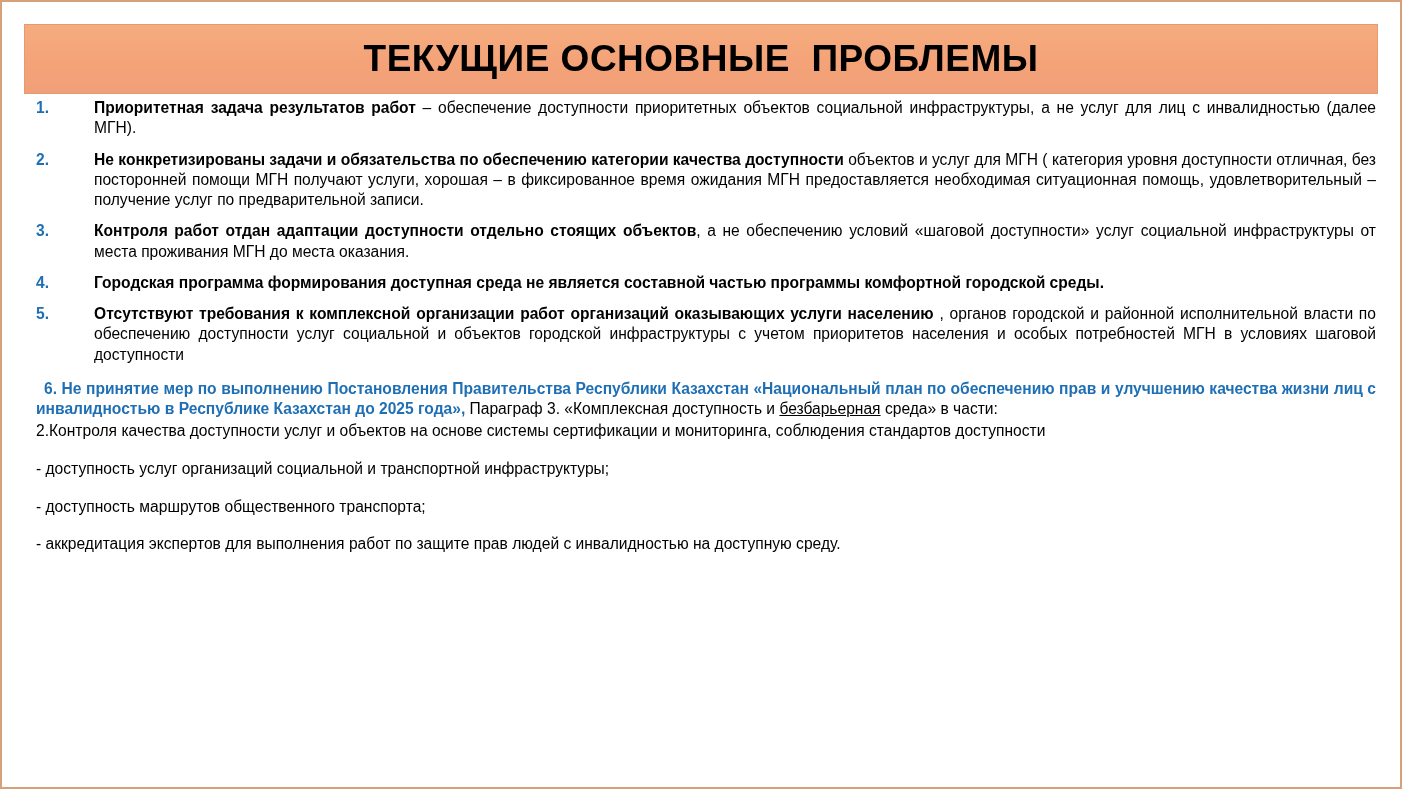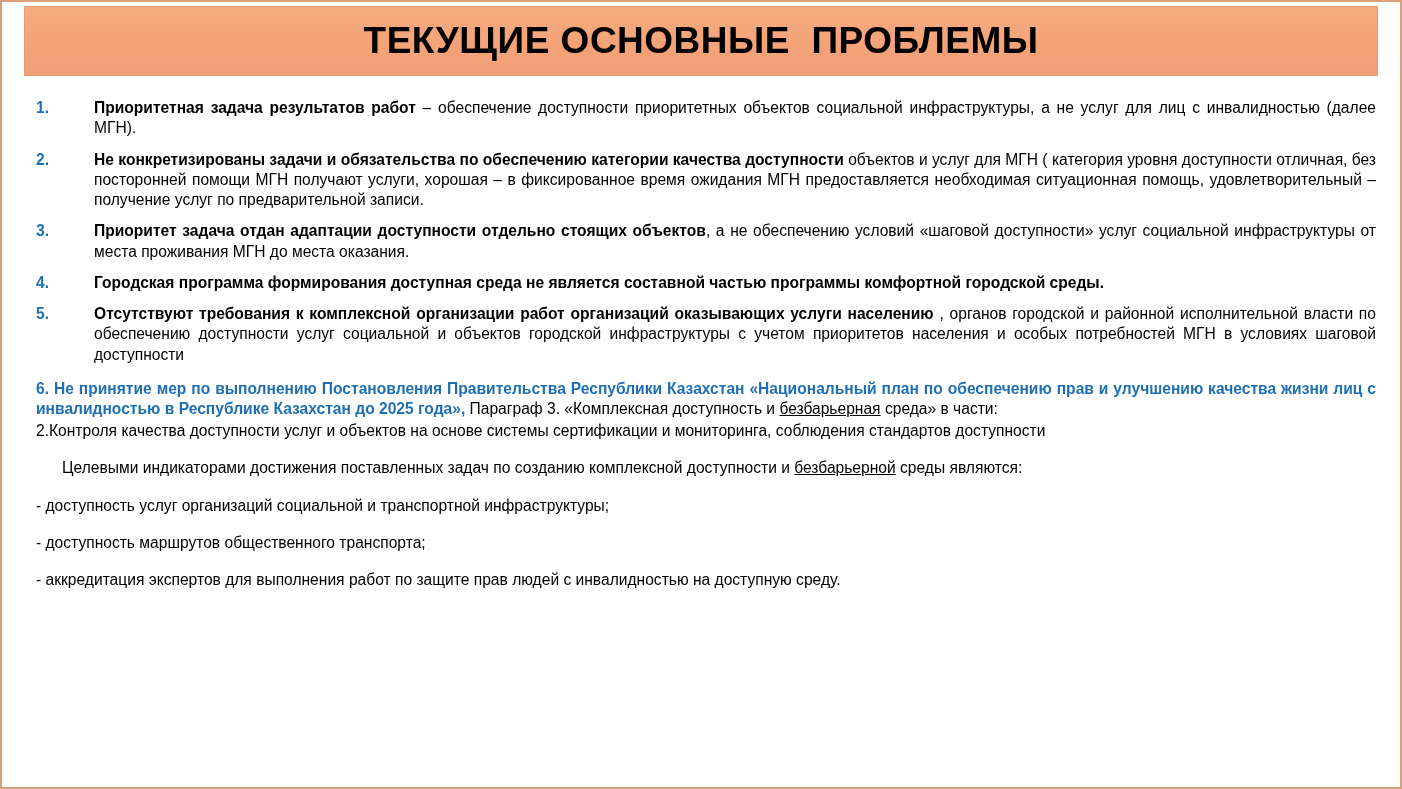--- a/index.html
+++ b/index.html
@@ -18,21 +18,21 @@
     position: relative;
     width: 1402px;
     height: 789px;
     box-sizing: border-box;
     border: 2px solid #d8a07a;
     background: #ffffff;
   }
   .title-bar {
     position: absolute;
     left: 22px;
-    top: 4px;
+    top: 22px;
     width: 1352px;
     height: 68px;
     background: linear-gradient(to bottom, #f5ac7f 0%, #f4a277 60%, #f0a07a 100%);
     border: 1px solid #e79a6e;
     display: flex;
     align-items: center;
     justify-content: center;
   }
   .title-text {
     font-size: 37px;
@@ -73,20 +73,21 @@
     color: #000000;
   }
   .para6 {
     margin-top: 14px;
     margin-bottom: 2px;
     text-align: justify;
   }
   .para6 .lead {
     color: #1f6fb5;
     font-weight: bold;
+    margin-left: 8px;
   }
   .sub-line {
     margin: 0;
     padding: 0;
     line-height: 1.34;
   }
   .u {
     text-decoration: underline;
   }
   .indent-para {
@@ -118,21 +119,21 @@
     <div class="num-item">
       <div class="num">2.</div>
       <div class="body">
         <span class="hl">Не конкретизированы задачи и обязательства по обеспечению категории качества доступности</span><span class="blk"> объектов и услуг для МГН ( категория уровня доступности отличная, без посторонней помощи МГН получают услуги, хорошая – в фиксированное время ожидания МГН предоставляется необходимая ситуационная помощь, удовлетворительный –  получение услуг по предварительной записи.</span>
       </div>
     </div>
 
     <div class="num-item">
       <div class="num">3.</div>
       <div class="body">
-        <span class="hl">Приоритет  задача отдан адаптации доступности отдельно стоящих объектов</span><span class="blk">, а не обеспечению условий  «шаговой доступности» услуг социальной инфраструктуры от места проживания МГН до места оказания.</span>
+        <span class="hl">Контроля  работ отдан адаптации доступности отдельно стоящих объектов</span><span class="blk">, а не обеспечению условий  «шаговой доступности» услуг социальной инфраструктуры от места проживания МГН до места оказания.</span>
       </div>
     </div>
 
     <div class="num-item">
       <div class="num">4.</div>
       <div class="body">
         <span class="hl">Городская  программа формирования доступная среда не является составной частью программы комфортной  городской среды</span><span class="hl">.</span>
       </div>
     </div>
 
@@ -142,22 +143,19 @@
         <span class="hl">Отсутствуют  требования  к комплексной  организации работ организаций оказывающих услуги населению</span><span class="blk"> , органов городской и районной исполнительной власти  по обеспечению доступности  услуг социальной   и объектов городской инфраструктуры  с учетом приоритетов населения и особых потребностей МГН в условиях шаговой доступности</span>
       </div>
     </div>
 
     <div class="para6">
       <span class="lead">6.  Не принятие мер по выполнению Постановления Правительства  Республики Казахстан  «Национальный план по обеспечению прав и улучшению качества жизни лиц с инвалидностью в Республике  Казахстан  до  2025  года»,</span><span> Параграф  3. «Комплексная  доступность  и  </span><span class="u">безбарьерная</span><span>  среда» в части:</span>
     </div>
 
     <div class="sub-line">2.Контроля качества доступности услуг и объектов на основе системы сертификации и мониторинга, соблюдения стандартов доступности</div>
 
-    <div class="indent-para">
-      <span>Целевыми индикаторами достижения поставленных задач по созданию комплексной доступности и </span><span class="u">безбарьерной</span><span> среды являются:</span>
-    </div>
 
     <div class="dash-line">-  доступность услуг организаций социальной и транспортной инфраструктуры;</div>
     <div class="dash-line">- доступность маршрутов общественного транспорта;</div>
     <div class="dash-line"> - аккредитация экспертов для выполнения работ по защите прав людей с инвалидностью на доступную среду.</div>
 
   </div>
 </div>
 
 </body></html>

